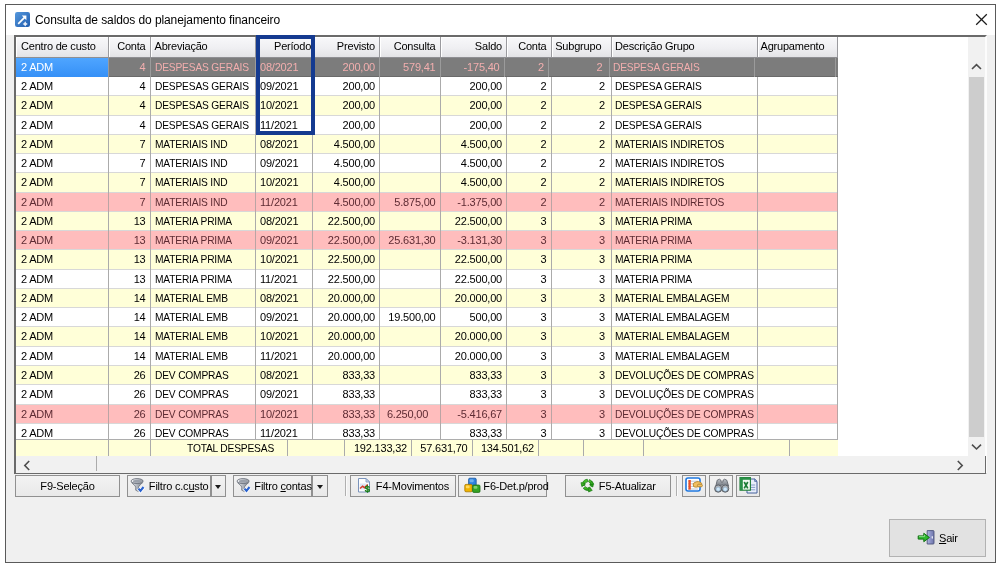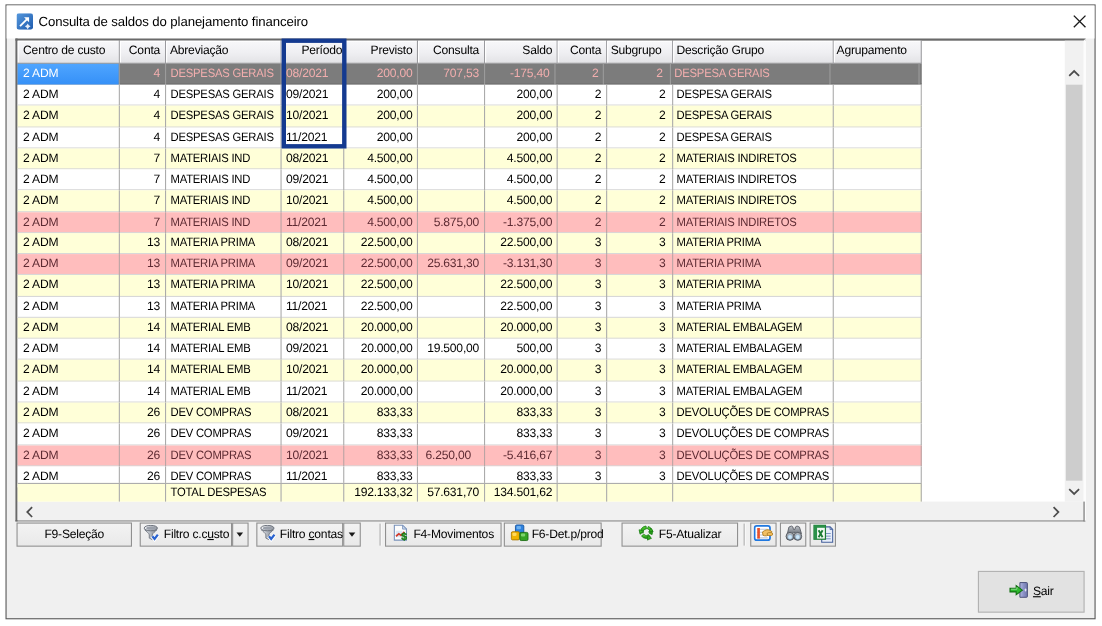--- a/index.html
+++ b/index.html
@@ -47,21 +47,21 @@
 <div class="abs hcell" style="left:507.0px;width:44.5px;text-align:right;padding-right:4.0px">Conta</div>
 <div class="abs hcell" style="left:551.5px;width:60.5px;text-align:center;padding-right:6.0px">Subgrupo</div>
 <div class="abs hcell" style="left:612.0px;width:145.5px;padding-left:3.0px">Descrição Grupo</div>
 <div class="abs hcell" style="left:757.5px;width:80.5px;padding-left:3.0px">Agrupamento</div>
 <div class="row" style="top:57.70px;background:#7c7c7c;color:#f2aeae;border-bottom-color:#6a6a6a;">
 <div class="cell" style="width:92.5px;padding-left:5.0px;border-right-color:#9b9b9b;background:linear-gradient(180deg,#4fa5ff,#3590f7);color:#ffffff;">2 ADM</div>
 <div class="cell" style="width:42.5px;text-align:right;padding-right:4.5px;border-right-color:#9b9b9b;">4</div>
 <div class="cell" style="width:105.0px;padding-left:3.5px;border-right-color:#9b9b9b;"><span style="display:inline-block;transform:scaleX(0.93);transform-origin:0 50%">DESPESAS GERAIS</span></div>
 <div class="cell" style="width:57.0px;padding-left:4.0px;border-right-color:#9b9b9b;">08/2021</div>
 <div class="cell" style="width:66.5px;text-align:right;padding-right:3.5px;border-right-color:#9b9b9b;">200,00</div>
-<div class="cell" style="width:61.0px;text-align:right;padding-right:4.0px;border-right-color:#9b9b9b;">707,53</div>
+<div class="cell" style="width:61.0px;text-align:right;padding-right:4.0px;border-right-color:#9b9b9b;">579,41</div>
 <div class="cell" style="width:64px;text-align:right;padding-right:4.0px;border-right-color:#9b9b9b;">-175,40</div>
 <div class="cell" style="width:44.5px;text-align:right;padding-right:4.0px;border-right-color:#9b9b9b;">2</div>
 <div class="cell" style="width:60.5px;text-align:right;padding-right:6.0px;border-right-color:#9b9b9b;">2</div>
 <div class="cell" style="width:145.5px;padding-left:3.0px;border-right-color:#9b9b9b;"><span style="display:inline-block;transform:scaleX(0.93);transform-origin:0 50%">DESPESA GERAIS</span></div>
 <div class="cell" style="width:80.5px;padding-left:3.0px;border-right-color:#9b9b9b;"></div>
 </div>
 <div class="row" style="top:76.97px;background:#ffffff;color:#000000;">
 <div class="cell" style="width:92.5px;padding-left:5.0px;">2 ADM</div>
 <div class="cell" style="width:42.5px;text-align:right;padding-right:4.5px;">4</div>
 <div class="cell" style="width:105.0px;padding-left:3.5px;"><span style="display:inline-block;transform:scaleX(0.93);transform-origin:0 50%">DESPESAS GERAIS</span></div>
@@ -321,21 +321,21 @@
     <path d="M7.2 1 L2.8 5.5 L7.2 10" stroke="#4d4d4d" stroke-width="1.6" fill="none"></path>
   </svg>
 <svg class="ic" style="left:954px;top:460px" width="11" height="11" viewBox="0 0 11 11">
     <path d="M3.8 1 L8.2 5.5 L3.8 10" stroke="#4d4d4d" stroke-width="1.6" fill="none"></path>
   </svg>
 <div class="abs" style="left:984.6px;top:455.5px;width:1.6px;height:18px;background:#6a6a6a"></div>
 <div class="abs navy"></div>
 <div class="abs" style="left:16px;top:438.9px;width:822px;height:16.8px;background:#ffffd8;border-top:1px solid #adadad;z-index:5">
 <div class="cell" style="width:92.5px;height:15.8px;line-height:16.5px;padding-left:5.0px;"></div>
 <div class="cell" style="width:42.5px;height:15.8px;line-height:16.5px;text-align:right;padding-right:4.5px;"></div>
-<div class="cell" style="width:105.0px;height:15.8px;line-height:16.5px;padding-left:3.5px;"><span style="display:inline-block;transform:scaleX(0.93);transform-origin:0 50%">TOTAL DESPESAS</span></div>
+<div class="cell" style="width:105.0px;height:15.8px;line-height:16.5px;padding-left:3.5px;margin-left:32px;"><span style="display:inline-block;transform:scaleX(0.93);transform-origin:0 50%">TOTAL DESPESAS</span></div>
 <div class="cell" style="width:57.0px;height:15.8px;line-height:16.5px;padding-left:4.0px;"></div>
 <div class="cell" style="width:66.5px;height:15.8px;line-height:16.5px;text-align:right;padding-right:3.5px;">192.133,32</div>
 <div class="cell" style="width:61.0px;height:15.8px;line-height:16.5px;text-align:right;padding-right:4.0px;">57.631,70</div>
 <div class="cell" style="width:66.5px;height:15.8px;line-height:16.5px;text-align:right;padding-right:4.0px;">134.501,62</div>
 <div class="cell" style="width:44.5px;height:15.8px;line-height:16.5px;text-align:right;padding-right:4.0px;"></div>
 <div class="cell" style="width:60.5px;height:15.8px;line-height:16.5px;text-align:right;padding-right:6.0px;"></div>
 <div class="cell" style="width:145.5px;height:15.8px;line-height:16.5px;padding-left:3.0px;"></div>
 <div class="cell" style="width:80.5px;height:15.8px;line-height:16.5px;padding-left:3.0px;"></div>
 </div>
 <div class="btn" style="left:15.0px;width:105.0px;">F9-Seleção</div>

